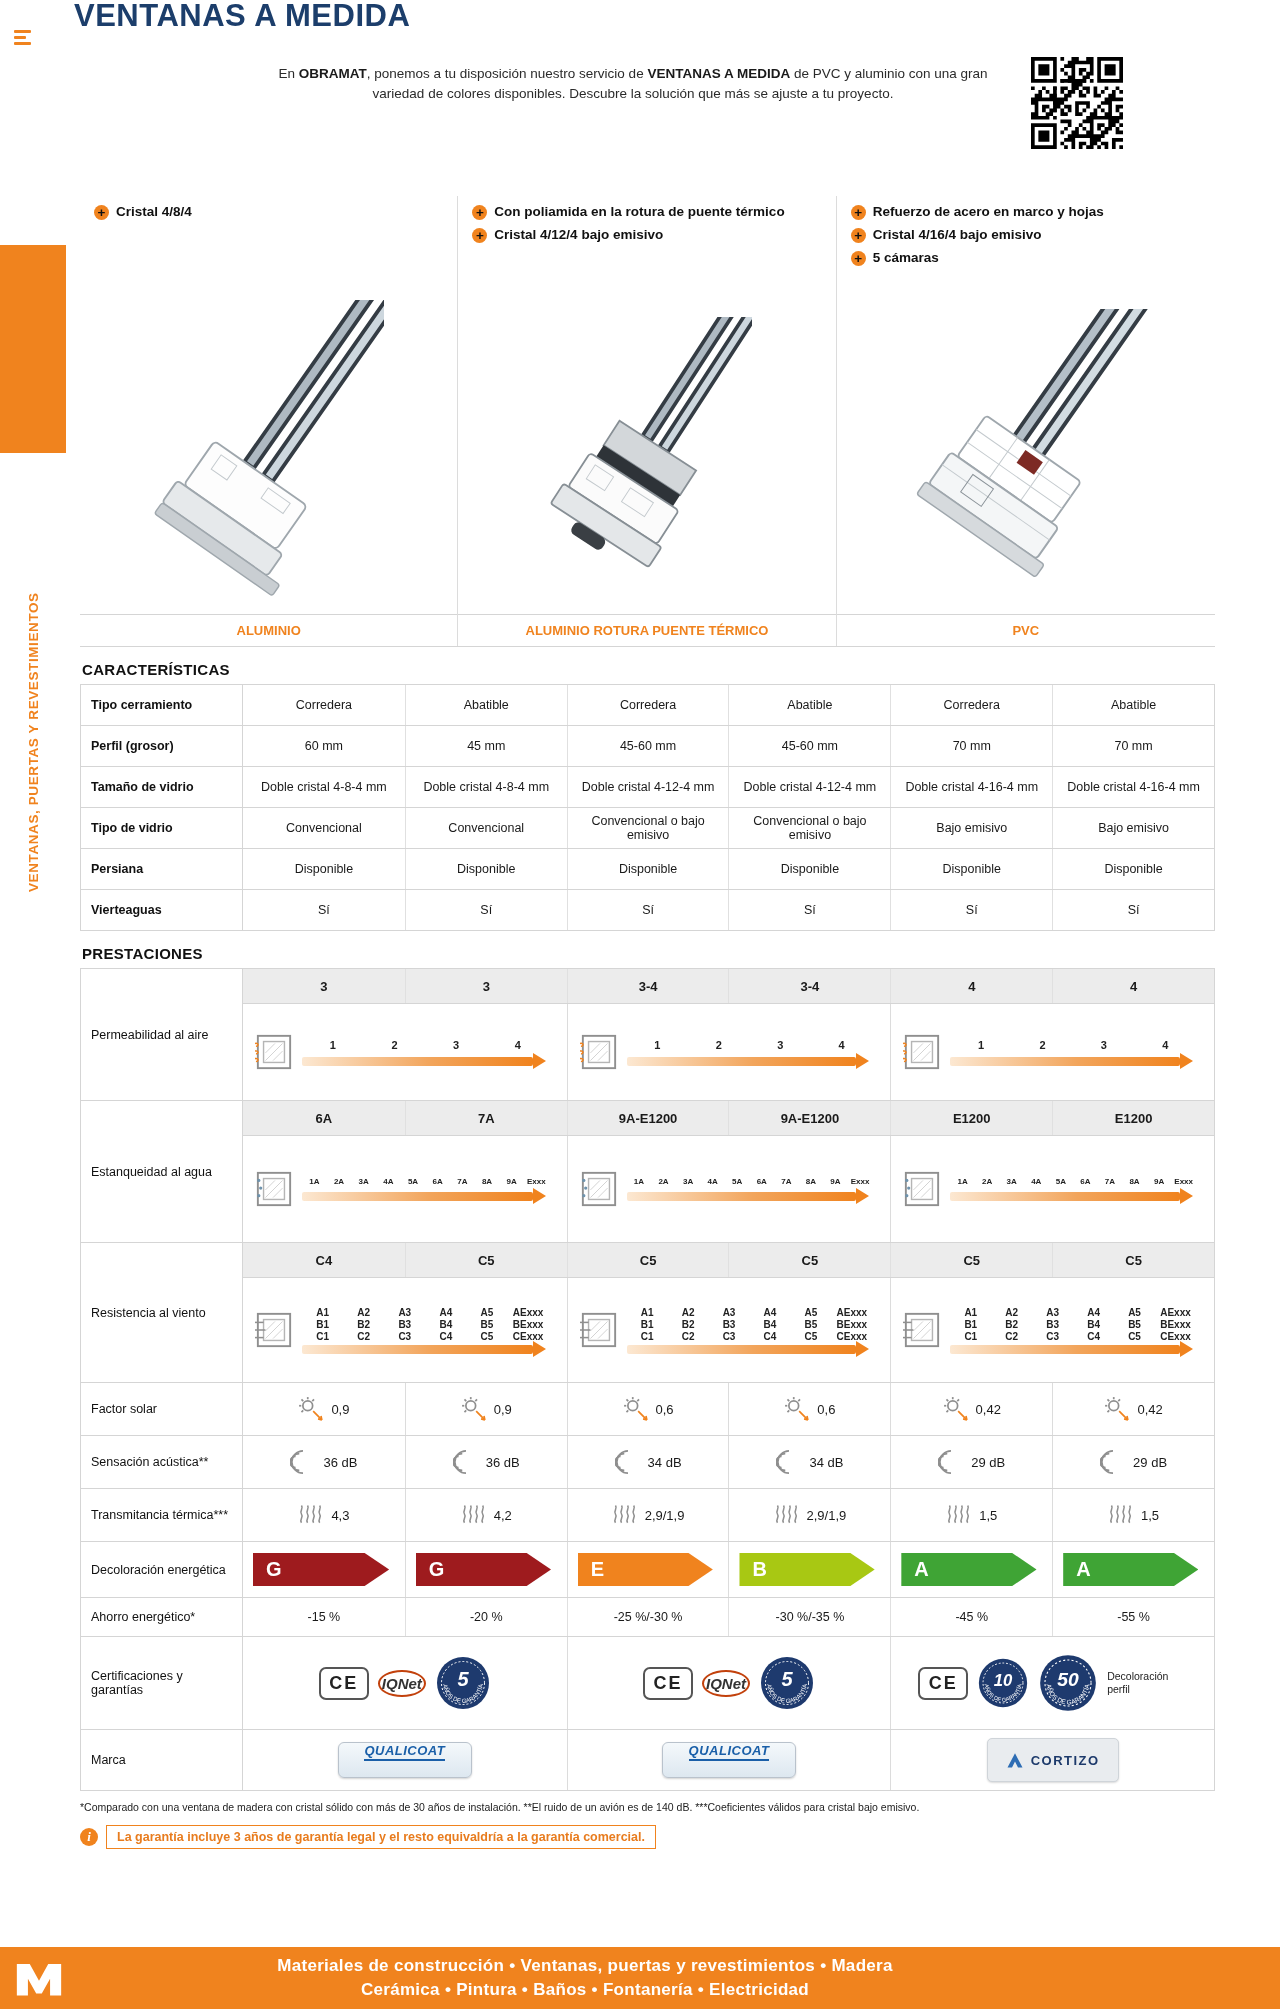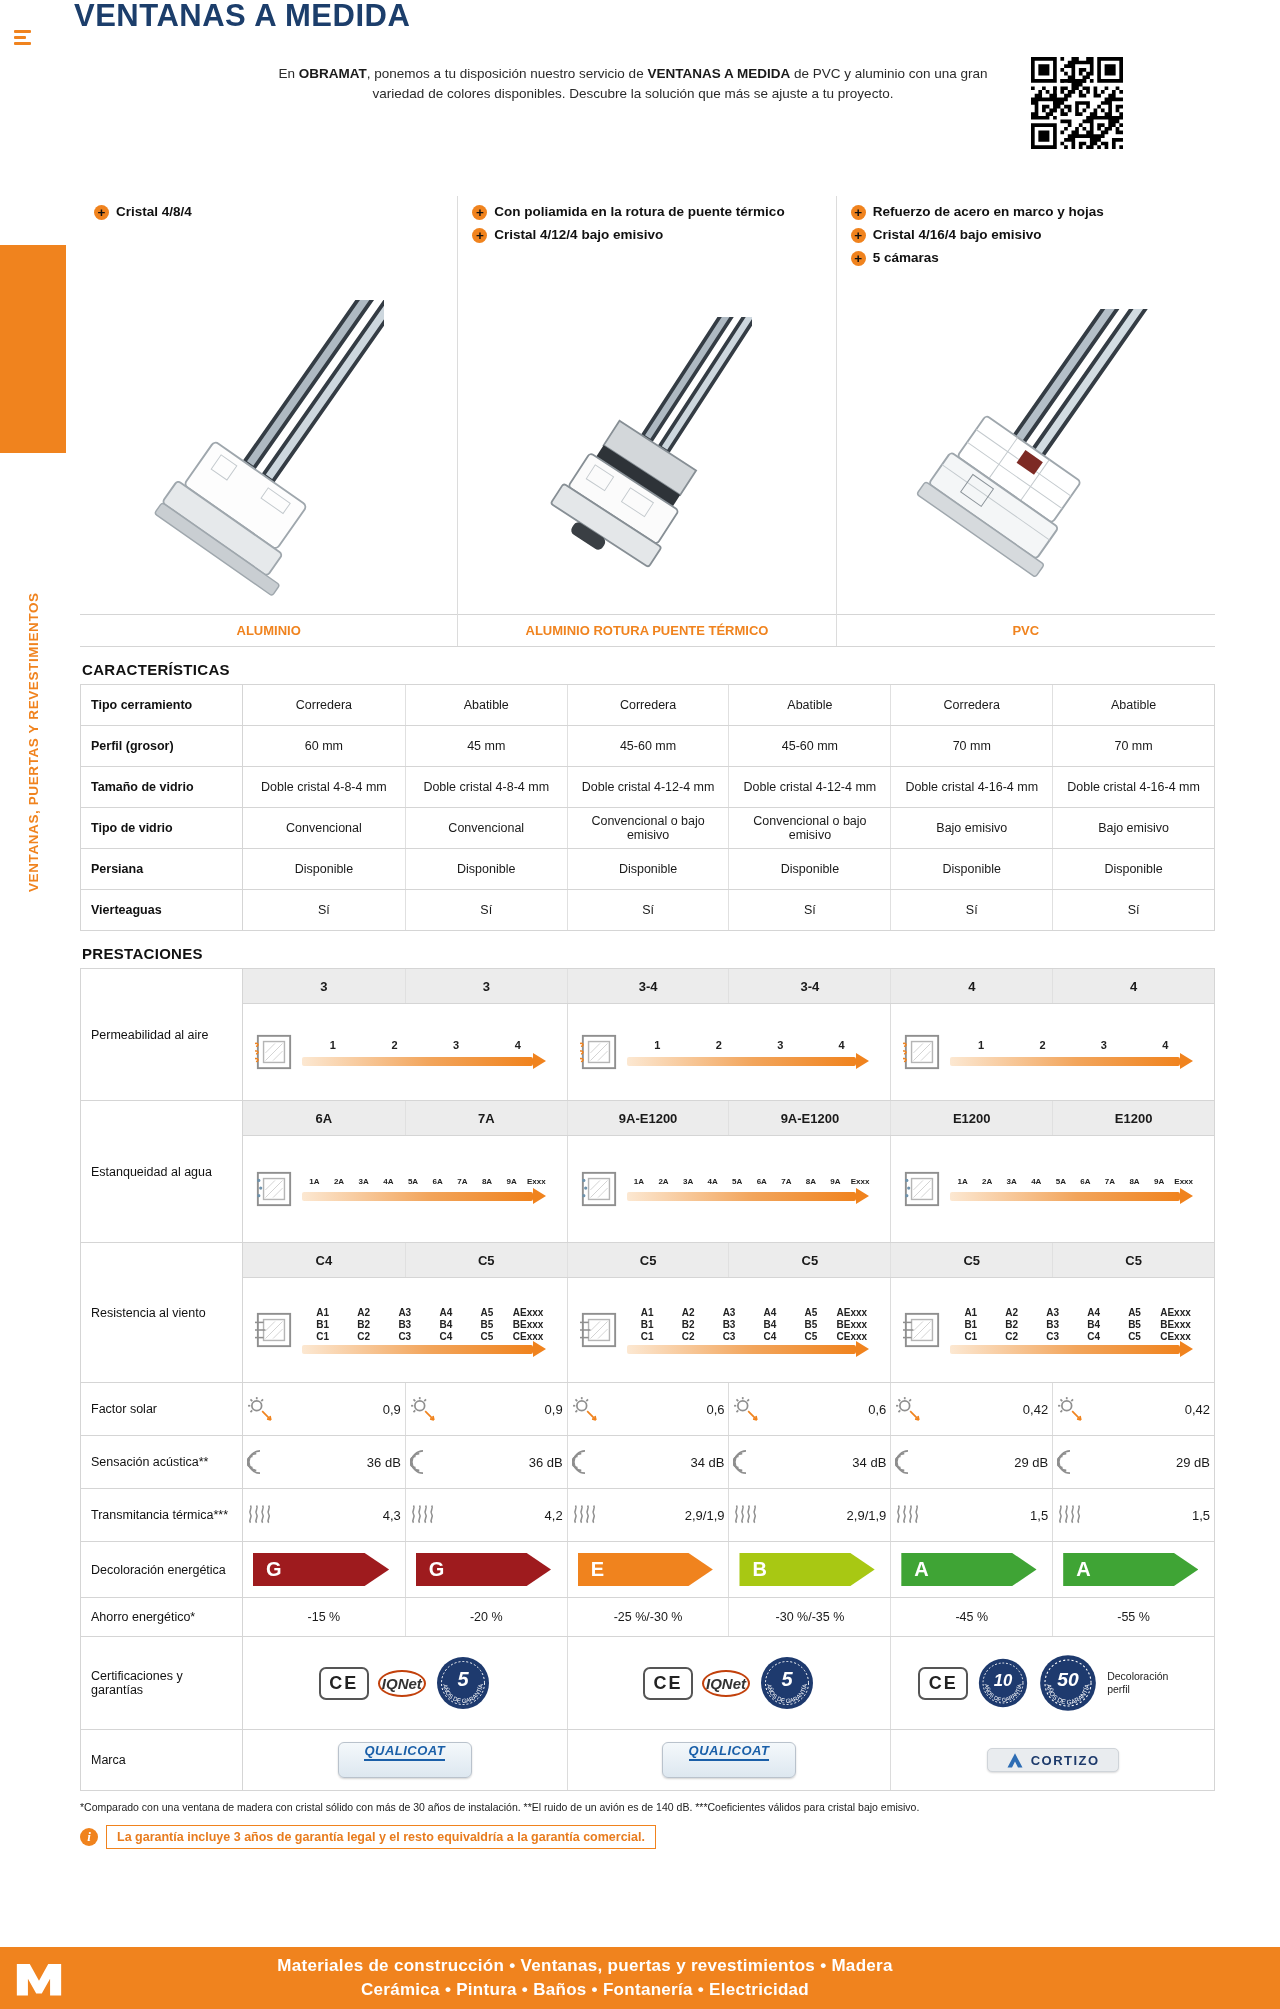--- a/index.html
+++ b/index.html
@@ -69,21 +69,21 @@
   .air .ticks>span{font-size:11px}
   .water .ticks>span{font-size:8px}
   .wind .ticks{margin-bottom:1px}
   .wind .ticks>span{font-size:10px}
   .scale-arrow{position:relative;height:9px;border-radius:2px;background:linear-gradient(90deg,#fce8d2,#f2a55c 55%,#f0831e);margin-right:16px;margin-top:2px}
   .scale-arrow::after{content:"";position:absolute;right:-13px;top:-4px;width:0;height:0;border-left:13px solid #f0831e;border-top:8.5px solid transparent;border-bottom:8.5px solid transparent}
   .ic32{width:38px;height:38px;flex:none}
   .ic24{width:26px;height:26px;flex:none}
 
   .icells{flex:1;display:grid;grid-template-columns:repeat(6,1fr)}
-  .icell{display:flex;align-items:center;justify-content:space-between;gap:7px;padding:9px 4px;border-left:1px solid #dcdcdc;font-size:13px;min-height:52px}
+  .icell{display:flex;align-items:center;justify-content:center;gap:7px;padding:9px 4px;border-left:1px solid #dcdcdc;font-size:13px;min-height:52px}
   .icell:first-child{border-left:none}
 
   .ecells{flex:1;display:grid;grid-template-columns:repeat(6,1fr)}
   .ecell{display:flex;align-items:center;padding:11px 10px;border-left:1px solid #dcdcdc}
   .ecell:first-child{border-left:none}
   .earrow{width:96%;height:33px;display:flex;align-items:center;padding-left:13px;color:#fff;font-weight:bold;font-size:20px;clip-path:polygon(0 0,82% 0,100% 50%,82% 100%,0 100%)}
 
   .pvals>span{font-size:12.5px;min-height:38px;padding:6px 4px}
 
   .pair3{flex:1;display:grid;grid-template-columns:repeat(3,1fr)}
@@ -91,21 +91,21 @@
   .paircell:first-child{border-left:none}
   .certs .paircell{min-height:92px}
   .brand .paircell{min-height:60px}
   .ce{width:50px;height:33px;border:2px solid #555;border-radius:7px;display:flex;align-items:center;justify-content:center;font-weight:bold;font-size:18px;letter-spacing:2px;color:#222;background:#fff}
   .iqnet{width:48px;height:27px;border:2px solid #c2410c;border-radius:50%;display:flex;align-items:center;justify-content:center;font-weight:bold;font-style:italic;font-size:15px;color:#333}
   .gbadge{flex:none}
   .pvc-note{width:80px;font-size:10.5px;line-height:1.25;color:#222}
 
   .logo-q{width:134px;height:36px;border:1px solid #b9c2cc;border-radius:6px;background:linear-gradient(#f4f8fb,#dde7f0);display:flex;align-items:flex-start;justify-content:center;box-shadow:0 1px 2px rgba(0,0,0,.18)}
   .logo-q span{color:#1a5fa8;font-weight:bold;font-style:italic;font-size:13px;letter-spacing:.5px;border-bottom:2px solid #1a5fa8;padding-bottom:1px}
-  .logo-c{width:132px;height:24px;background:#e9ecef;border:1px solid #cfd4d9;border-radius:5px;display:flex;align-items:center;justify-content:center;gap:7px;box-shadow:0 1px 2px rgba(0,0,0,.15)}
+  .logo-c{width:132px;height:44px;background:#e9ecef;border:1px solid #cfd4d9;border-radius:5px;display:flex;align-items:center;justify-content:center;gap:7px;box-shadow:0 1px 2px rgba(0,0,0,.15)}
   .logo-c span{color:#1d3a6b;font-weight:bold;font-size:13px;letter-spacing:1.5px}
 
   .footnote{margin-top:10px;font-size:10.5px;color:#222}
   .warranty{margin-top:12px;display:flex;align-items:center;gap:8px}
   .info-i{width:18px;height:18px;border-radius:50%;background:#f0831e;color:#fff;font-weight:bold;font-style:italic;font-family:"Liberation Serif",serif;font-size:13px;display:flex;align-items:center;justify-content:center;flex:none}
   .warranty-box{border:1px solid #f0831e;color:#e87c1e;font-weight:bold;font-size:12.5px;padding:4px 10px}
 
   
   .footer{position:absolute;left:0;right:0;top:1947px;bottom:0;background:#f0831e;display:flex;flex-direction:column;justify-content:center;gap:4px;padding-right:110px}
   .fline{text-align:center;color:#fff;font-weight:bold;font-size:17px;letter-spacing:.3px}

